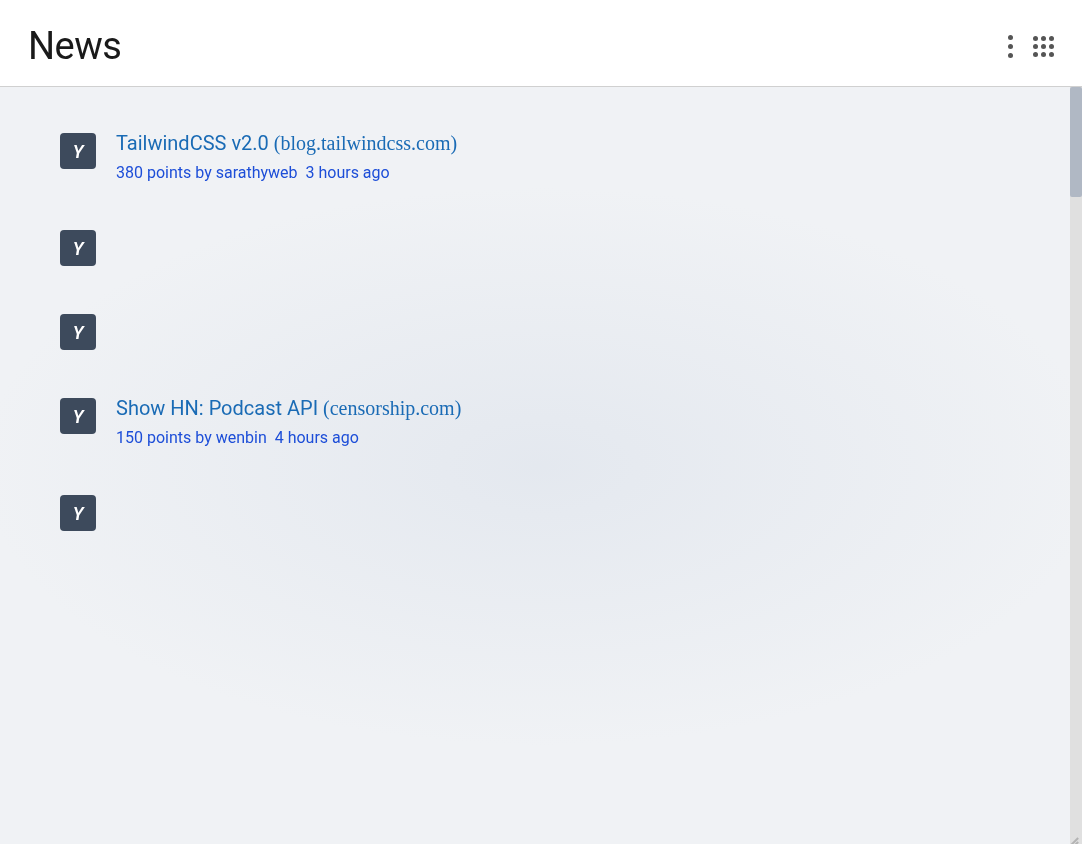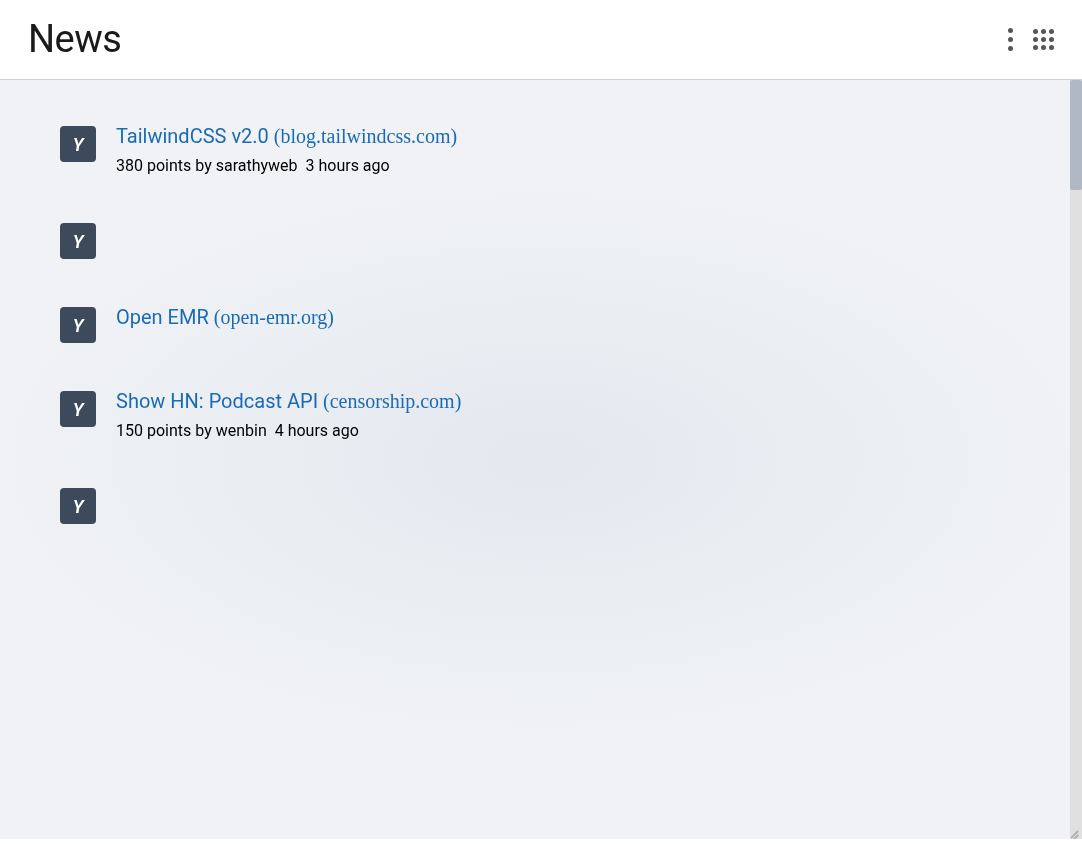--- a/index.html
+++ b/index.html
@@ -13,21 +13,21 @@
       height: 844px;
       background: #ffffff;
       font-family: -apple-system, BlinkMacSystemFont, 'Segoe UI', Roboto, sans-serif;
       overflow: hidden;
     }
 
     .header {
       display: flex;
       align-items: center;
       justify-content: space-between;
-      padding: 17px 28px 18px 28px;
+      padding: 24px 28px 18px 28px;
       background: #ffffff;
       border-bottom: 1.5px solid #d0d0d0;
     }
 
     .header-title {
       font-size: 38px;
       font-weight: 400;
       color: #1a1a1a;
       letter-spacing: -0.5px;
     }
@@ -151,21 +151,21 @@
 
     .news-domain {
       color: #1a6bb5;
       font-size: 20px;
       font-weight: 400;
       font-family: Liberation Serif, serif;
     }
 
     .news-meta {
       font-size: 16px;
-      color: #000000;
+      color: #1d4ed8;
       margin-top: 6px;
     }
 
     .resize-handle {
       position: absolute;
       bottom: 4px;
       right: 4px;
       width: 14px;
       height: 14px;
       cursor: se-resize;
@@ -243,21 +243,20 @@
         <div class="news-item">
     <div class="hn-icon">
       <span class="hn-icon-label">Y</span>
     </div>
   </div>
         <div class="news-item">
     <div class="hn-icon">
       <span class="hn-icon-label">Y</span>
     </div>
     <div class="news-content">
-      <a class="news-title" href="#">Open EMR <span class="news-domain">(open-emr.org)</span></a>
     </div>
   </div>
         <div class="news-item">
     <div class="hn-icon">
       <span class="hn-icon-label">Y</span>
     </div>
     <div class="news-content">
       <a class="news-title" href="#">Show HN: Podcast API <span class="news-domain">(censorship.com)</span></a>
       <div class="news-meta">150 points by wenbin&nbsp;&nbsp;4 hours ago</div>
     </div>

